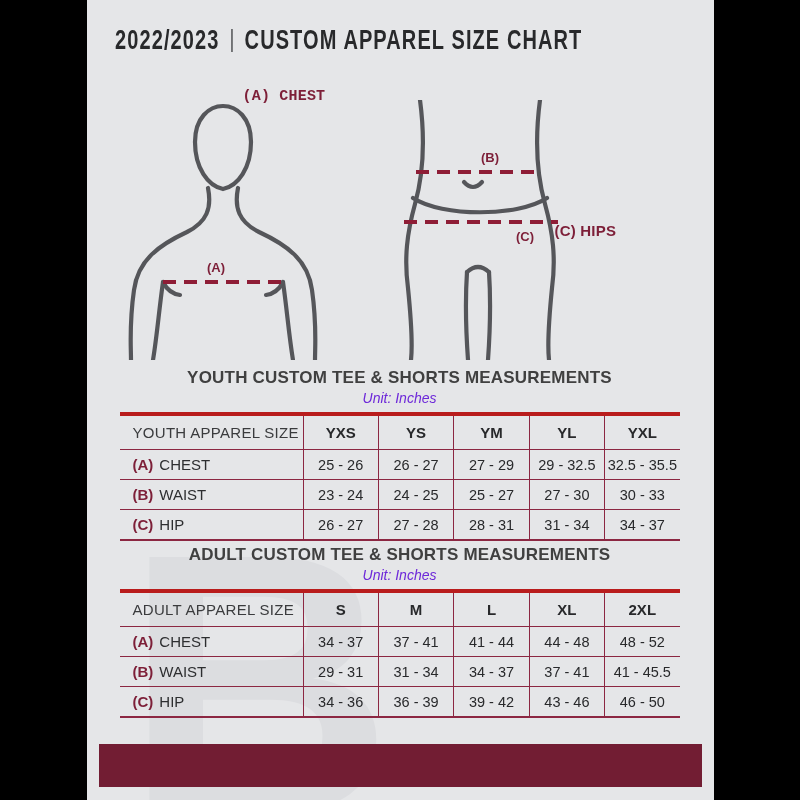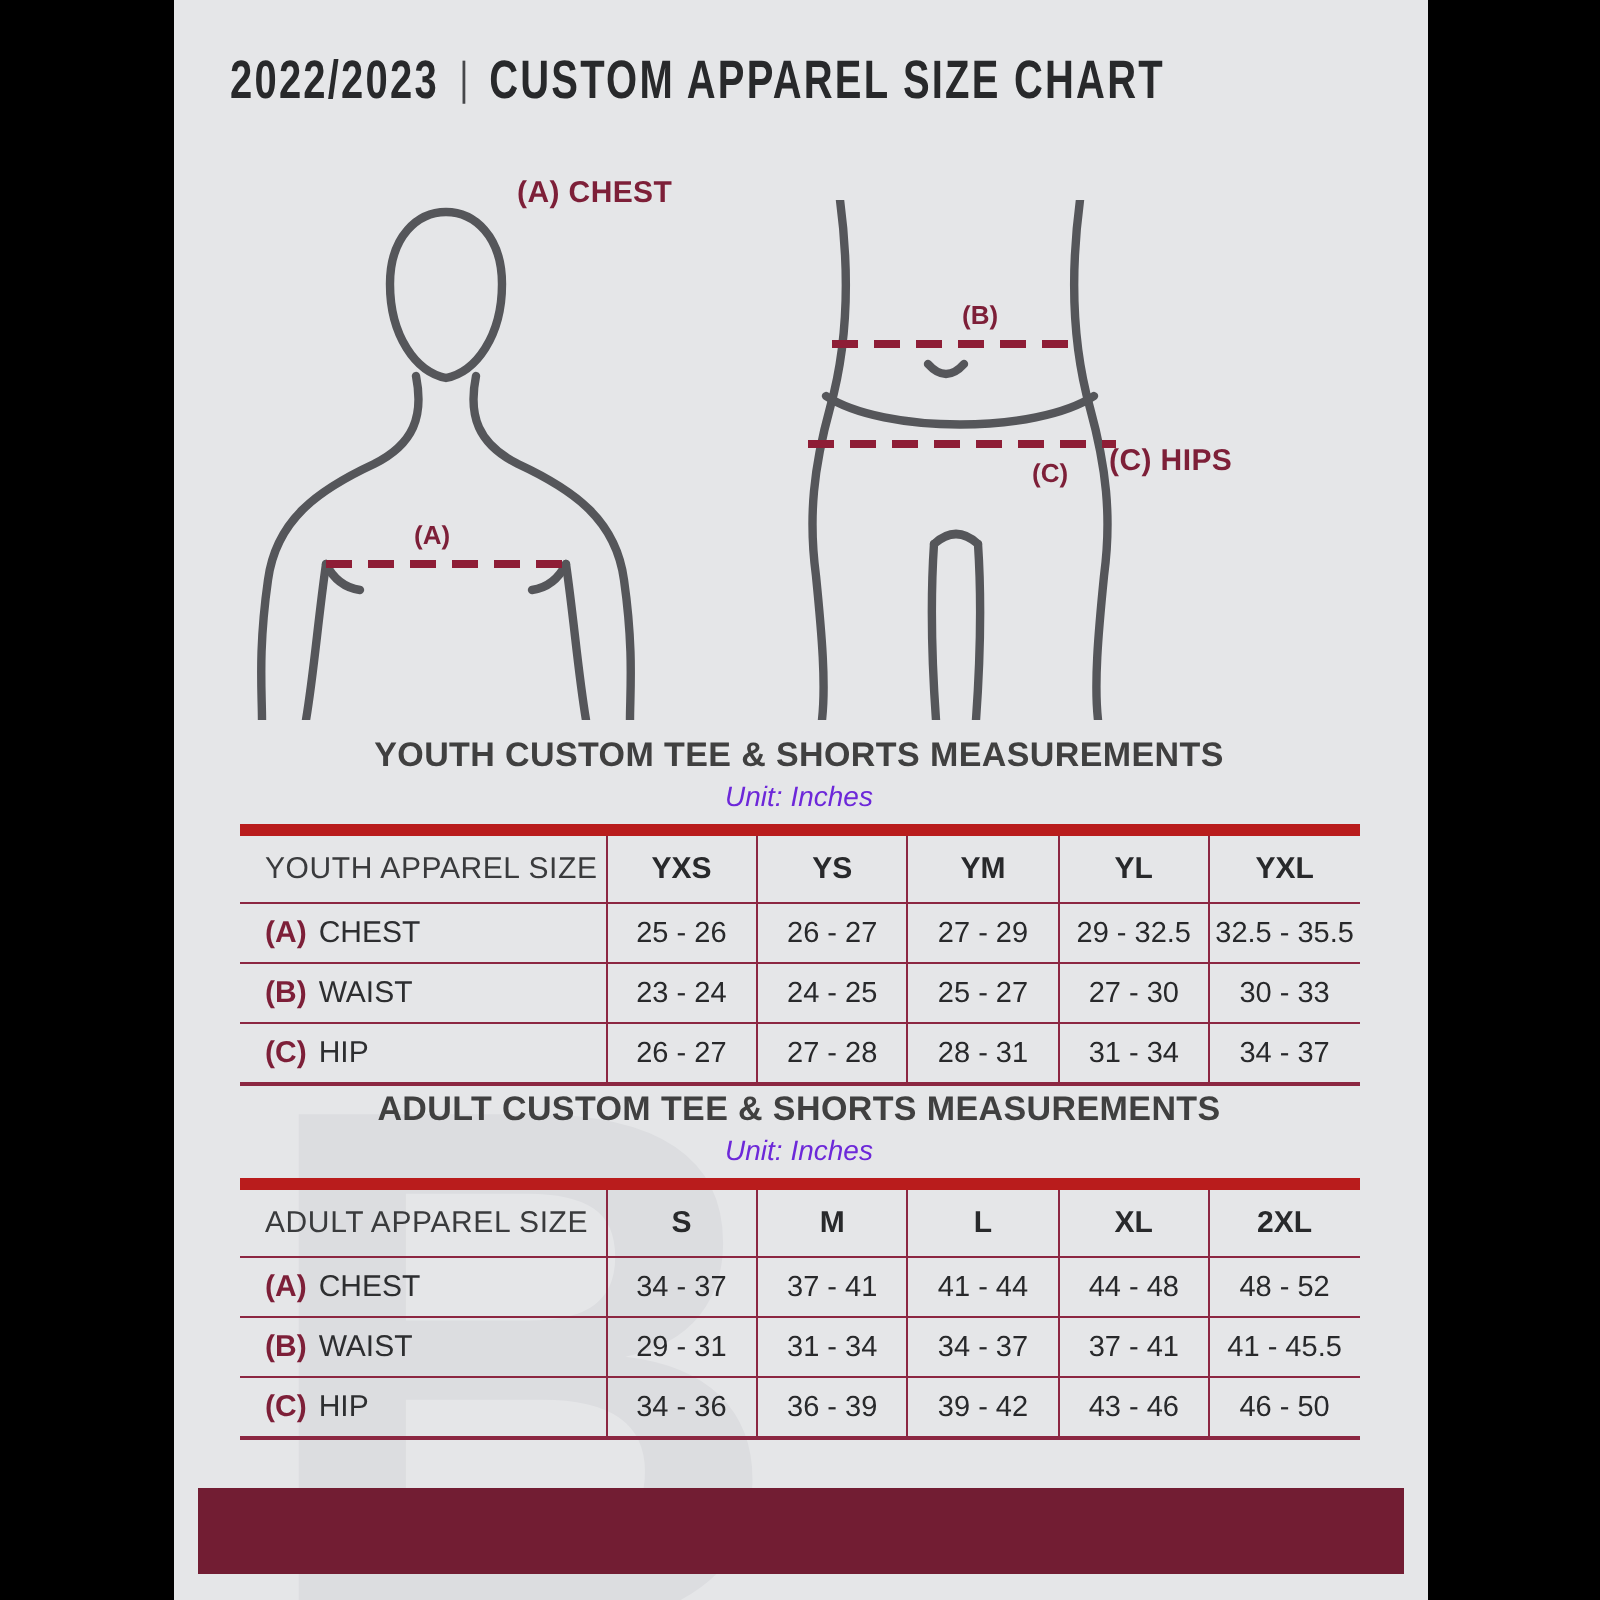--- a/index.html
+++ b/index.html
@@ -26,21 +26,21 @@
   }
   .title-div{font-size:23px;font-weight:400;color:#46474a;margin:0 14px 2px;}
 
   
   .guide{position:absolute;}
   .guide h3{margin:0;font-size:15px;font-weight:800;color:#7d1f38;letter-spacing:.2px;}
   .guide p{
     margin:8px 0 0;font-size:12px;line-height:1.24;font-style:italic;
     font-weight:500;color:#84213c;white-space:pre-line;
   }
-  #guide-a{left:172px;top:88px;width:150px;}
+  #guide-a{left:156px;top:88px;width:150px;font-family:Liberation Mono, monospace;}
   #guide-b{left:468px;top:88px;width:152px;}
   #guide-c{left:468px;top:222px;width:152px;}
 
   .fig{position:absolute;}
   #fig-chest{left:36px;top:84px;}
   #fig-waist{left:303px;top:100px;}
   .dash-label{font-size:13px;font-weight:800;fill:#7d1f38;font-family:"Liberation Sans",sans-serif;}
 
   
   .watermark{
@@ -51,21 +51,21 @@
   
   .size-section{position:absolute;left:33px;width:560px;text-align:center;}
   #youth-section{top:368px;}
   #adult-section{top:545px;}
   .tbl-title{font-size:17px;font-weight:700;color:#404040;letter-spacing:.2px;}
   .tbl-unit{font-size:14px;font-style:italic;color:#6d28d9;margin-top:2px;}
   .tbl{
     margin-top:6px;display:grid;
     grid-template-columns:183px repeat(5,1fr);
     grid-template-rows:33px 30px 30px 30px;
-    border-top:6px solid #b91c1c;border-bottom:2px solid #8c2742;
+    border-top:4px solid #b91c1c;border-bottom:2px solid #8c2742;
     text-align:left;
   }
   .cell{
     display:flex;align-items:center;justify-content:center;
     font-size:14.5px;color:#28292b;
   }
   .cell.v{border-left:1.5px solid #8c2742;}
   .cell.hl{border-top:1.5px solid #8c2742;}
   .th{font-weight:700;font-size:15px;}
   .th0{justify-content:flex-start;padding-left:13px;font-size:15px;color:#3a3b3d;letter-spacing:.3px;}

